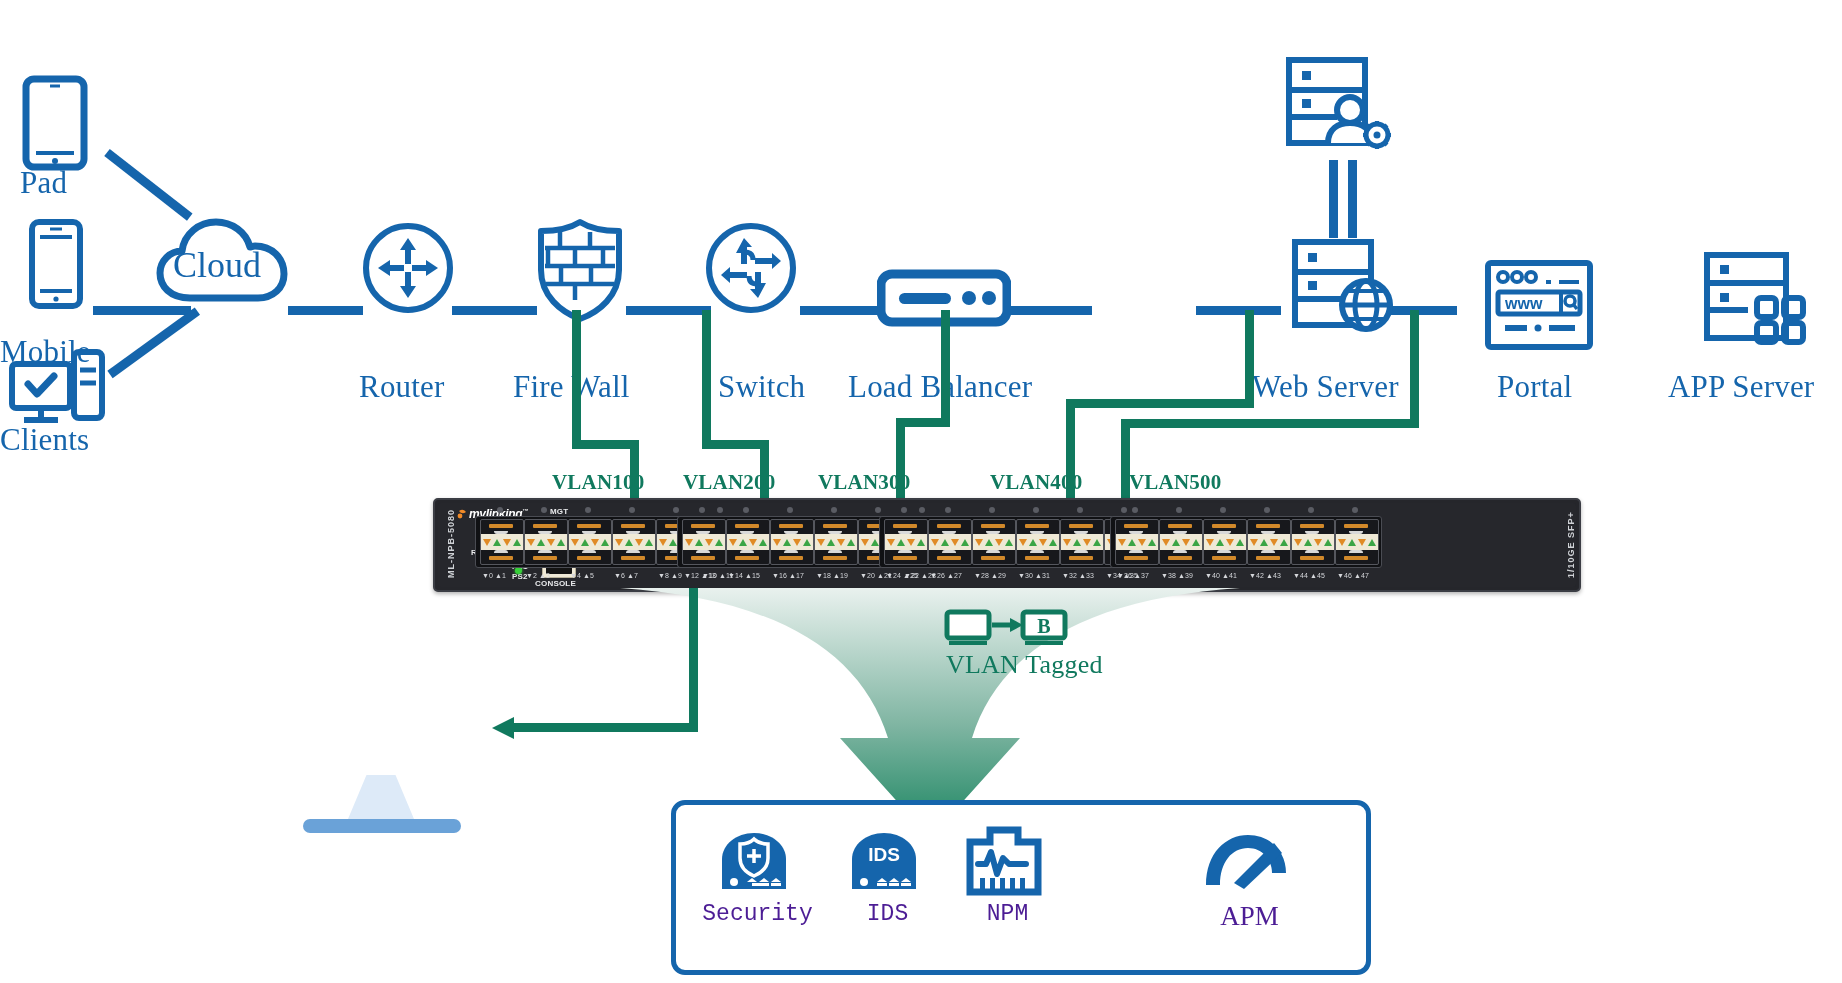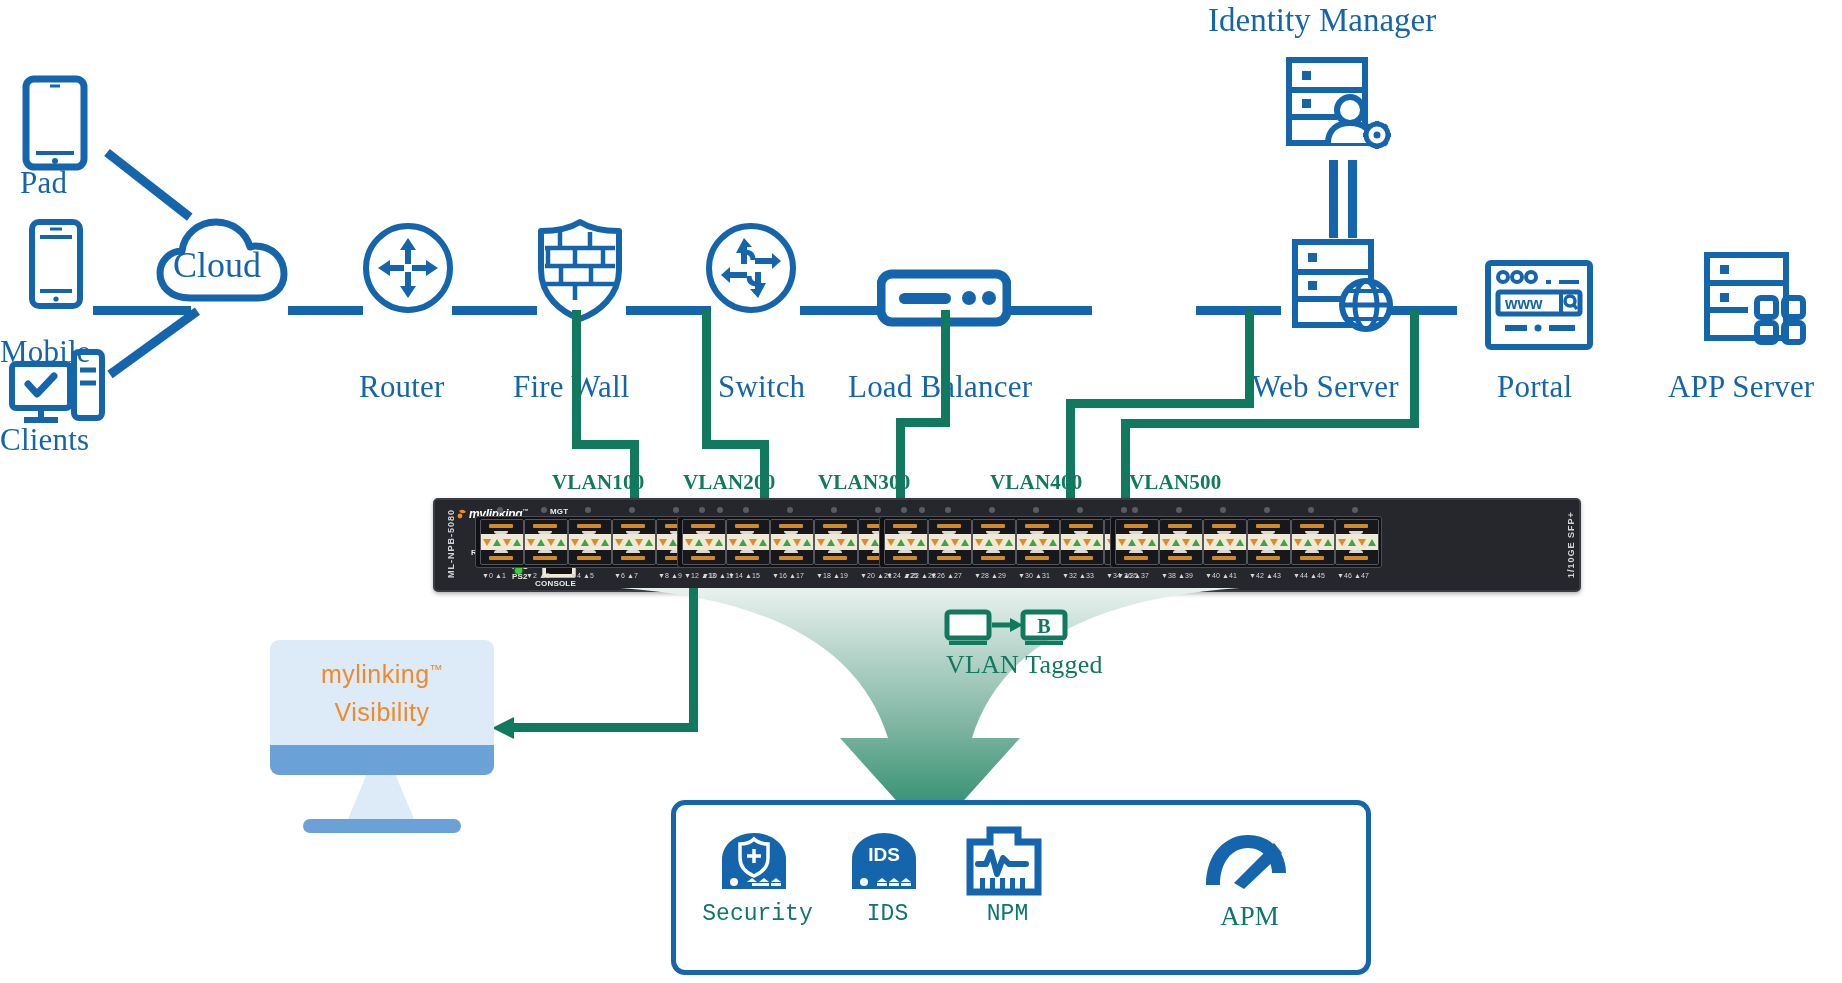--- a/index.html
+++ b/index.html
@@ -77,21 +77,21 @@
             font-family:"Liberation Sans",sans-serif;font-weight:500;letter-spacing:.5px;}
   .mon-text.l1{top:20px;font-size:25px;}
   .mon-text.l2{top:58px;font-size:25px;}
   .mon-text sup{font-size:13px;vertical-align:super;}
 
   
   #toolbox{position:absolute;left:671px;top:800px;width:700px;height:175px;
            border:5px solid #1565ac;border-radius:14px;box-sizing:border-box;background:#fff;}
   .tool{position:absolute;top:18px;width:120px;text-align:center;}
   .tool .ticon{height:74px;display:flex;align-items:center;justify-content:center;}
-  .tool .tname{margin-top:4px;color:#0f766e;font-size:27px;font-family:"Liberation Serif",serif;margin-left:7px;}
+  .tool .tname{margin-top:4px;color:#4c1d95;font-size:27px;font-family:"Liberation Serif",serif;margin-left:7px;}
   .tool .tname.mono{font-family:"Liberation Mono",monospace;font-size:23px;}
 </style>
 </head>
 <body>
 
 <div id="stage">
 
   <div class="blue-line" style="left:107px;top:148px;width:105px;height:9px;transform:rotate(38deg);transform-origin:left center;"></div>
   <div class="blue-line" style="left:93px;top:306px;width:98px;height:9px;"></div>
   <div class="blue-line" style="left:110px;top:370px;width:108px;height:9px;transform:rotate(-36deg);transform-origin:left center;"></div>
@@ -194,21 +194,20 @@
   <div class="icon" style="left:877px;top:268px;">
     <svg width="134" height="60" viewBox="0 0 134 60">
       <rect x="4" y="6" width="126" height="48" rx="11" fill="#fff" stroke="#1565ac" stroke-width="9"></rect>
       <rect x="22" y="25" width="52" height="11" rx="5.5" fill="#1565ac"></rect>
       <circle cx="92" cy="30" r="7" fill="#1565ac"></circle>
       <circle cx="112" cy="30" r="7" fill="#1565ac"></circle>
     </svg>
   </div>
   <div class="lbl node-label" style="left:848px;top:371px;">Load Balancer</div>
 
-  <div class="lbl" style="left:1208px;top:2px;font-size:33px;">Identity Manager</div>
   <div class="icon" style="left:1282px;top:55px;">
     <svg width="112" height="96" viewBox="0 0 112 96">
       <path d="M7 5 L83 5 L83 88 L7 88 Z" fill="#fff" stroke="#1565ac" stroke-width="6"></path>
       <line x1="7" y1="35" x2="83" y2="35" stroke="#1565ac" stroke-width="6"></line>
       <line x1="7" y1="62" x2="55" y2="62" stroke="#1565ac" stroke-width="6"></line>
       <rect x="20" y="16" width="9" height="9" fill="#1565ac"></rect>
       <rect x="20" y="44" width="9" height="9" fill="#1565ac"></rect>
       <circle cx="68" cy="55" r="13" fill="#fff" stroke="#1565ac" stroke-width="6"></circle>
       <path d="M46 88 C46 74 56 68 68 68 C80 68 90 74 90 88" fill="#fff" stroke="#1565ac" stroke-width="6"></path>
       <circle cx="95" cy="80" r="11" fill="#fff" stroke="#1565ac" stroke-width="5"></circle>
@@ -795,25 +794,20 @@
   <div class="vlan-label" style="left:946px;top:650px;font-size:26px;font-weight:400;">VLAN Tagged</div>
 
   <div class="green-line" style="left:689px;top:588px;width:9px;height:143px;"></div>
   <div class="green-line" style="left:512px;top:723px;width:186px;height:9px;"></div>
   <div class="icon" style="left:492px;top:716px;">
     <svg width="24" height="24" viewBox="0 0 24 24">
         <path d="M0 12 L22 1 L22 23 Z" fill="#10795e"></path>
       </svg>
   </div>
 
-  <div id="monitor">
-    <div class="mon-text l1"><span>mylinking</span><sup>™</sup></div>
-    <div class="mon-text l2">Visibility</div>
-    <div class="band"></div>
-  </div>
   <div id="mon-neck"></div>
   <div id="mon-base"></div>
 
   <div id="toolbox">
 
     <div class="tool" style="left:18px;">
       <div class="ticon">
         <svg width="92" height="70" viewBox="0 0 92 70">
           <path d="M14 64 L14 34 C14 20 28 8 46 8 C64 8 78 20 78 34 L78 64 Z" fill="#1565ac"></path>
           <path d="M46 14 C42 18 36 19 32 19 L32 33 C32 42 39 48 46 51 C53 48 60 42 60 33 L60 19

